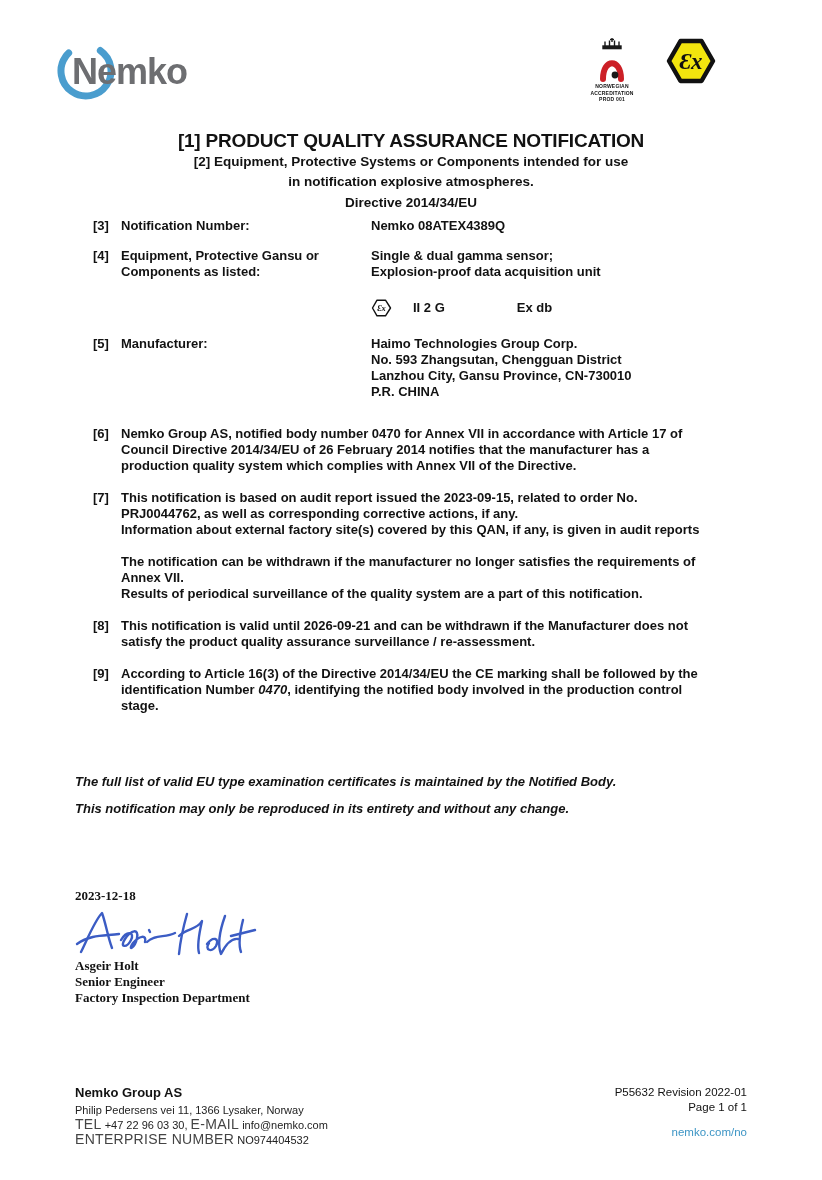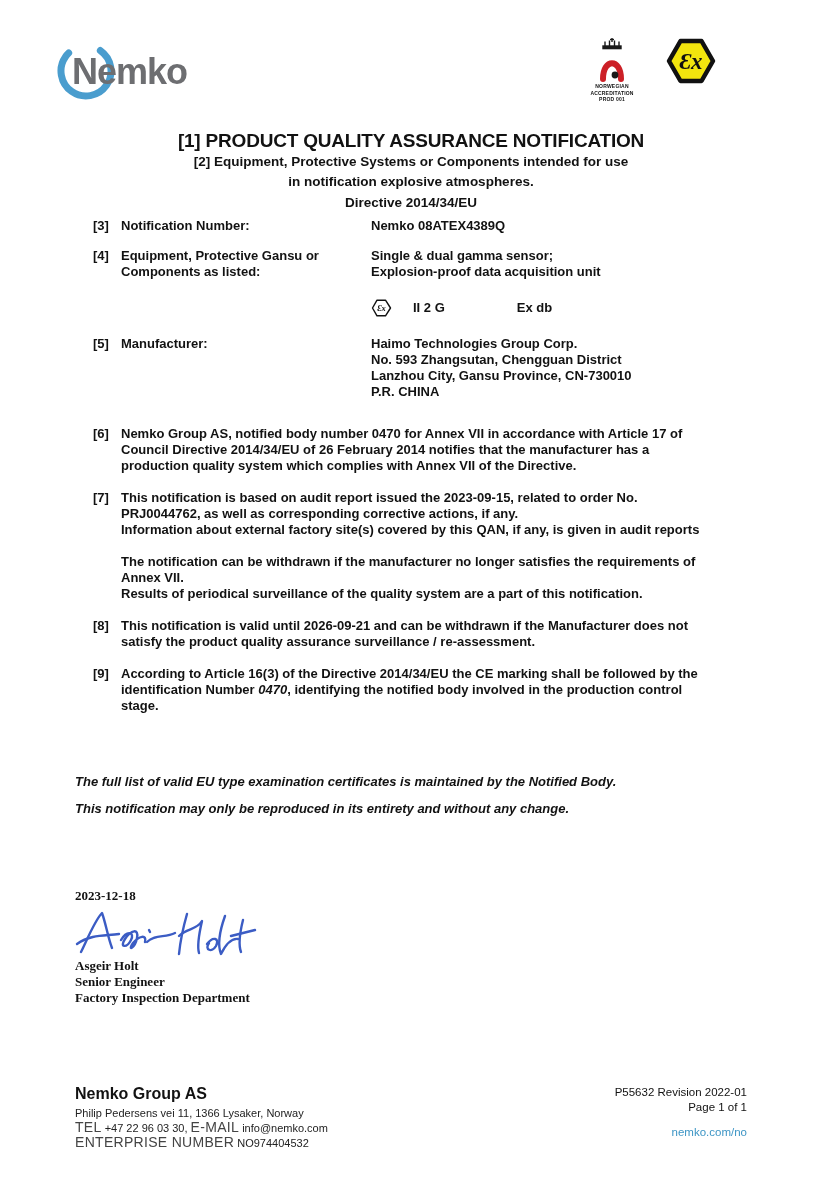--- a/index.html
+++ b/index.html
@@ -39,21 +39,21 @@
   
   .notes { position: absolute; top: 774px; left: 75px; font-size: 13px; font-weight: bold; font-style: italic; }
   .notes div + div { margin-top: 12px; }
 
   
   .sig-block { position: absolute; top: 888px; left: 75px; font-size: 13px; font-weight: bold; line-height: 16px; font-family: Liberation Serif, serif; }
   .sig-img { display: block; margin: 2px 0 0 0; }
 
   
   .footer { position: absolute; top: 1085px; left: 75px; right: 75px; display: flex; justify-content: space-between; align-items: flex-start; font-weight: normal; }
-  .f-company { font-size: 16px; font-weight: bold; margin-bottom: 3px; }
+  .f-company { font-size: 13px; font-weight: bold; margin-bottom: 3px; }
   .f-line { font-size: 11px; line-height: 14px; color: #222; }
   .f-label { font-size: 14px; letter-spacing: .3px; color: #444; }
   .f-right { text-align: right; font-size: 11.5px; line-height: 15px; }
   .f-site { margin-top: 10px; color: #3d95c5; text-decoration: none; display: inline-block; text-align: right; }
 </style>
 </head>
 <body>
 
 <div class="page">
 

